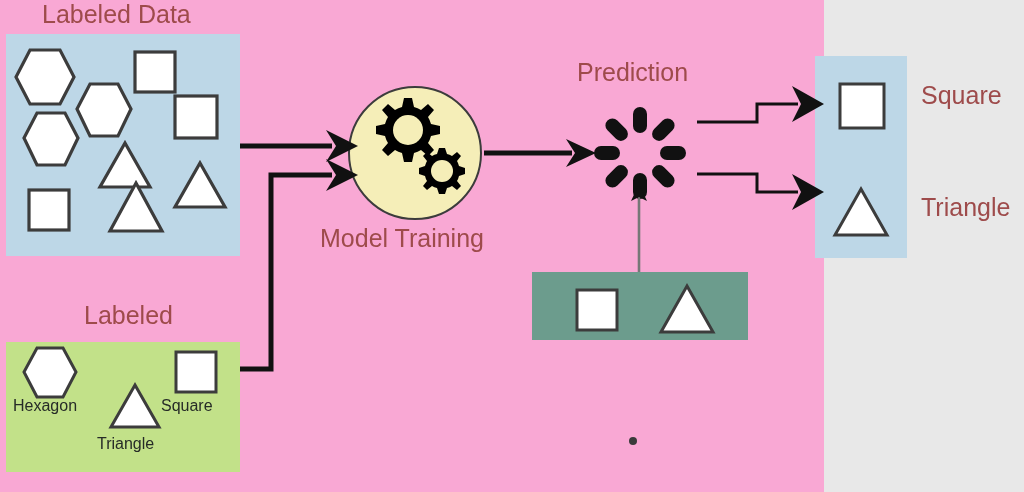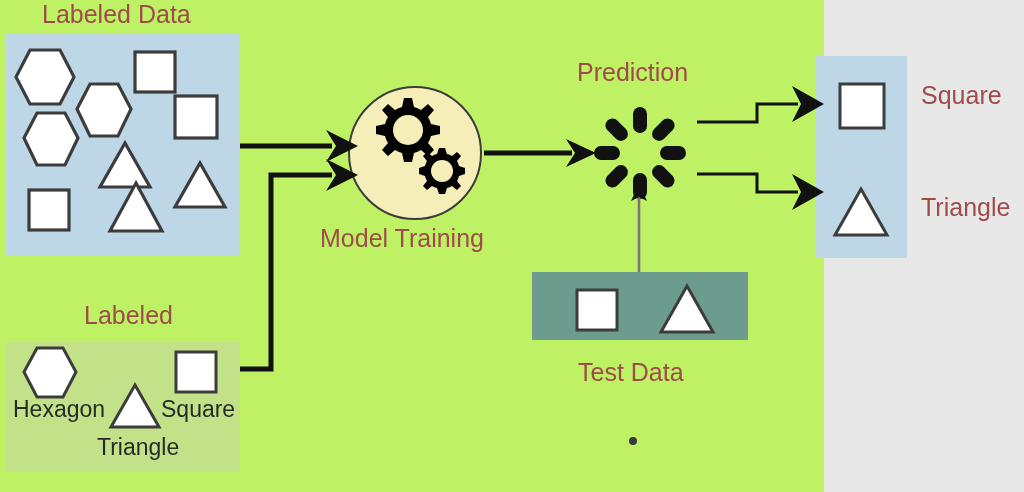--- a/index.html
+++ b/index.html
@@ -12,21 +12,21 @@
     height: 492px;
     position: relative;
     overflow: hidden;
     font-family: "Liberation Sans", sans-serif;
   }
   #stage {
     position: absolute;
     left: 0; top: 0;
     width: 824px;
     height: 492px;
-    background: #bef264;
+    background: #f9a8d4;
   }
   .abs { position: absolute; }
 
   
   .region {
     position: absolute;
     box-sizing: border-box;
   }
   #labeled-data-box {
     left: 6px; top: 34px; width: 234px; height: 222px;
@@ -67,21 +67,21 @@
     line-height: 1;
     white-space: nowrap;
   }
   #out-label-square   { left: 921px; top: 83px; }
   #out-label-triangle { left: 921px; top: 195px; }
 
   
   .inner-label {
     position: absolute;
     color: #262b27;
-    font-size: 23px;
+    font-size: 16px;
     line-height: 1;
     white-space: nowrap;
   }
   #inner-label-hexagon  { left: 13px; top: 398px; }
   #inner-label-square   { left: 161px; top: 398px; }
   #inner-label-triangle { left: 97px; top: 436px; }
 
   
   .shape { position: absolute; }
   .shape svg { display: block; overflow: visible; }
@@ -132,21 +132,20 @@
 <div id="stage">
 
   <div class="caption" id="caption-labeled-data">Labeled Data</div>
 
   <div class="caption" id="caption-labels">Labeled</div>
 
   <div class="caption" id="caption-prediction">Prediction</div>
 
   <div class="caption" id="caption-model-training">Model Training</div>
 
-  <div class="caption" id="caption-test-data">Test Data</div>
 
   <div class="region" id="labeled-data-box"></div>
 
   <div class="shape abs" style="left:14px;  top:48px;">
     <svg width="62" height="60" viewBox="0 0 62 60">
       <polygon points="16,2 46,2 60,29 46,56 16,56 2,29" fill="#ffffff" stroke="#3c3c3c" stroke-width="3.2"></polygon>
     </svg>
   </div>
 
   <div class="shape abs" style="left:133px; top:50px;">

